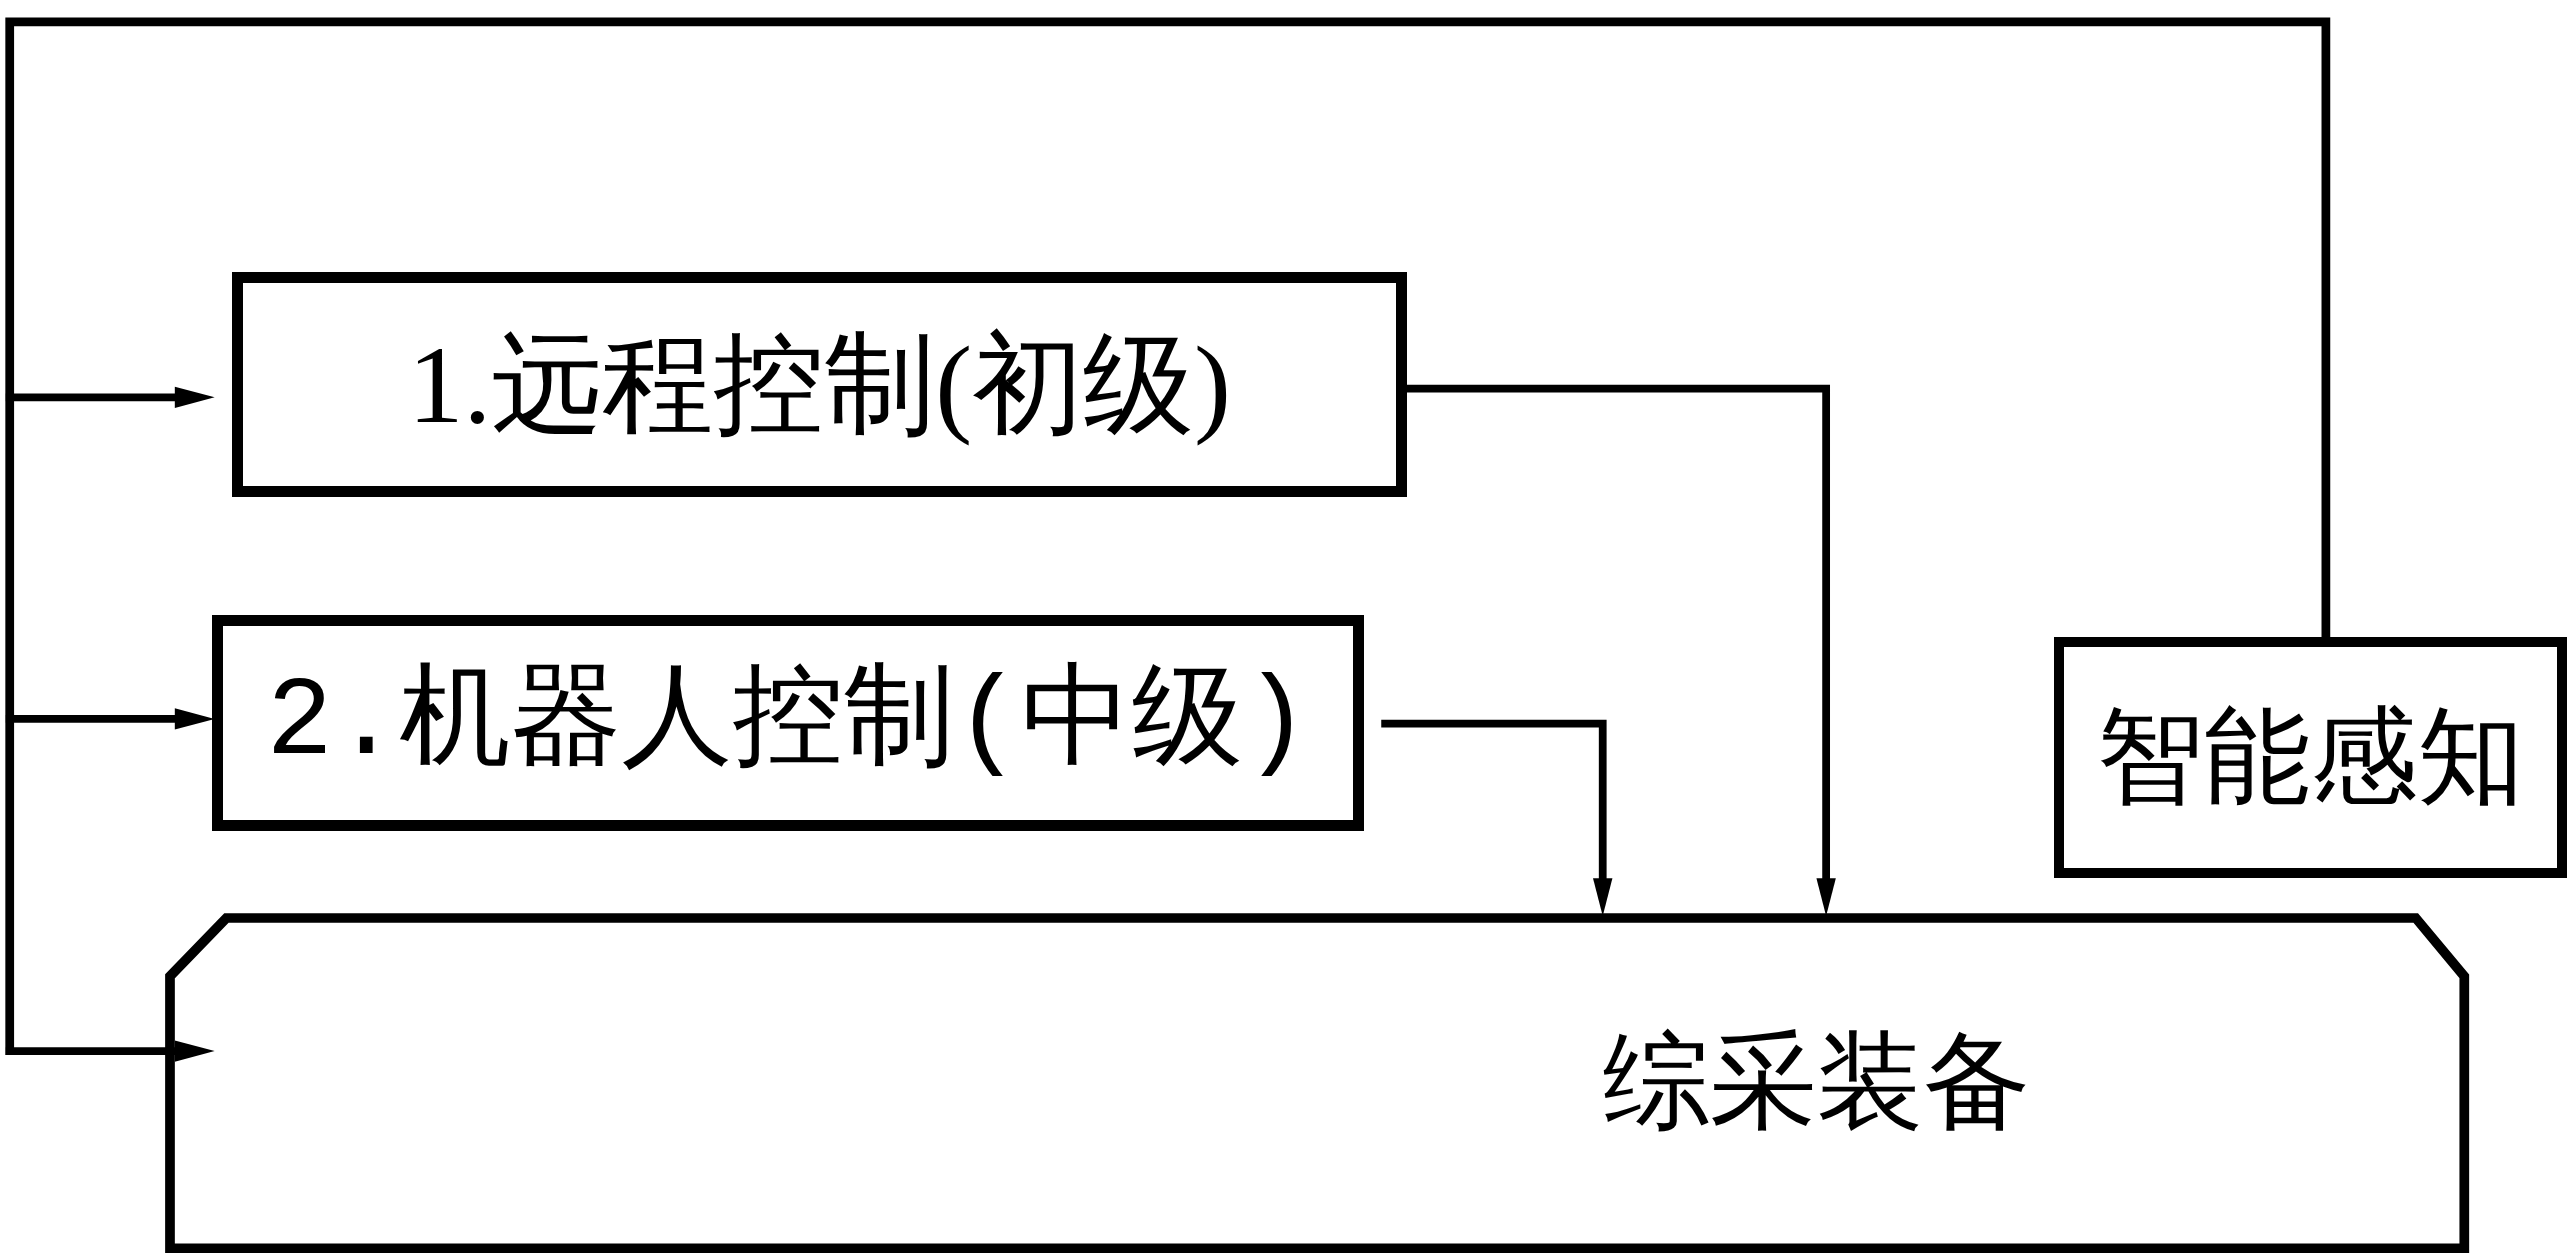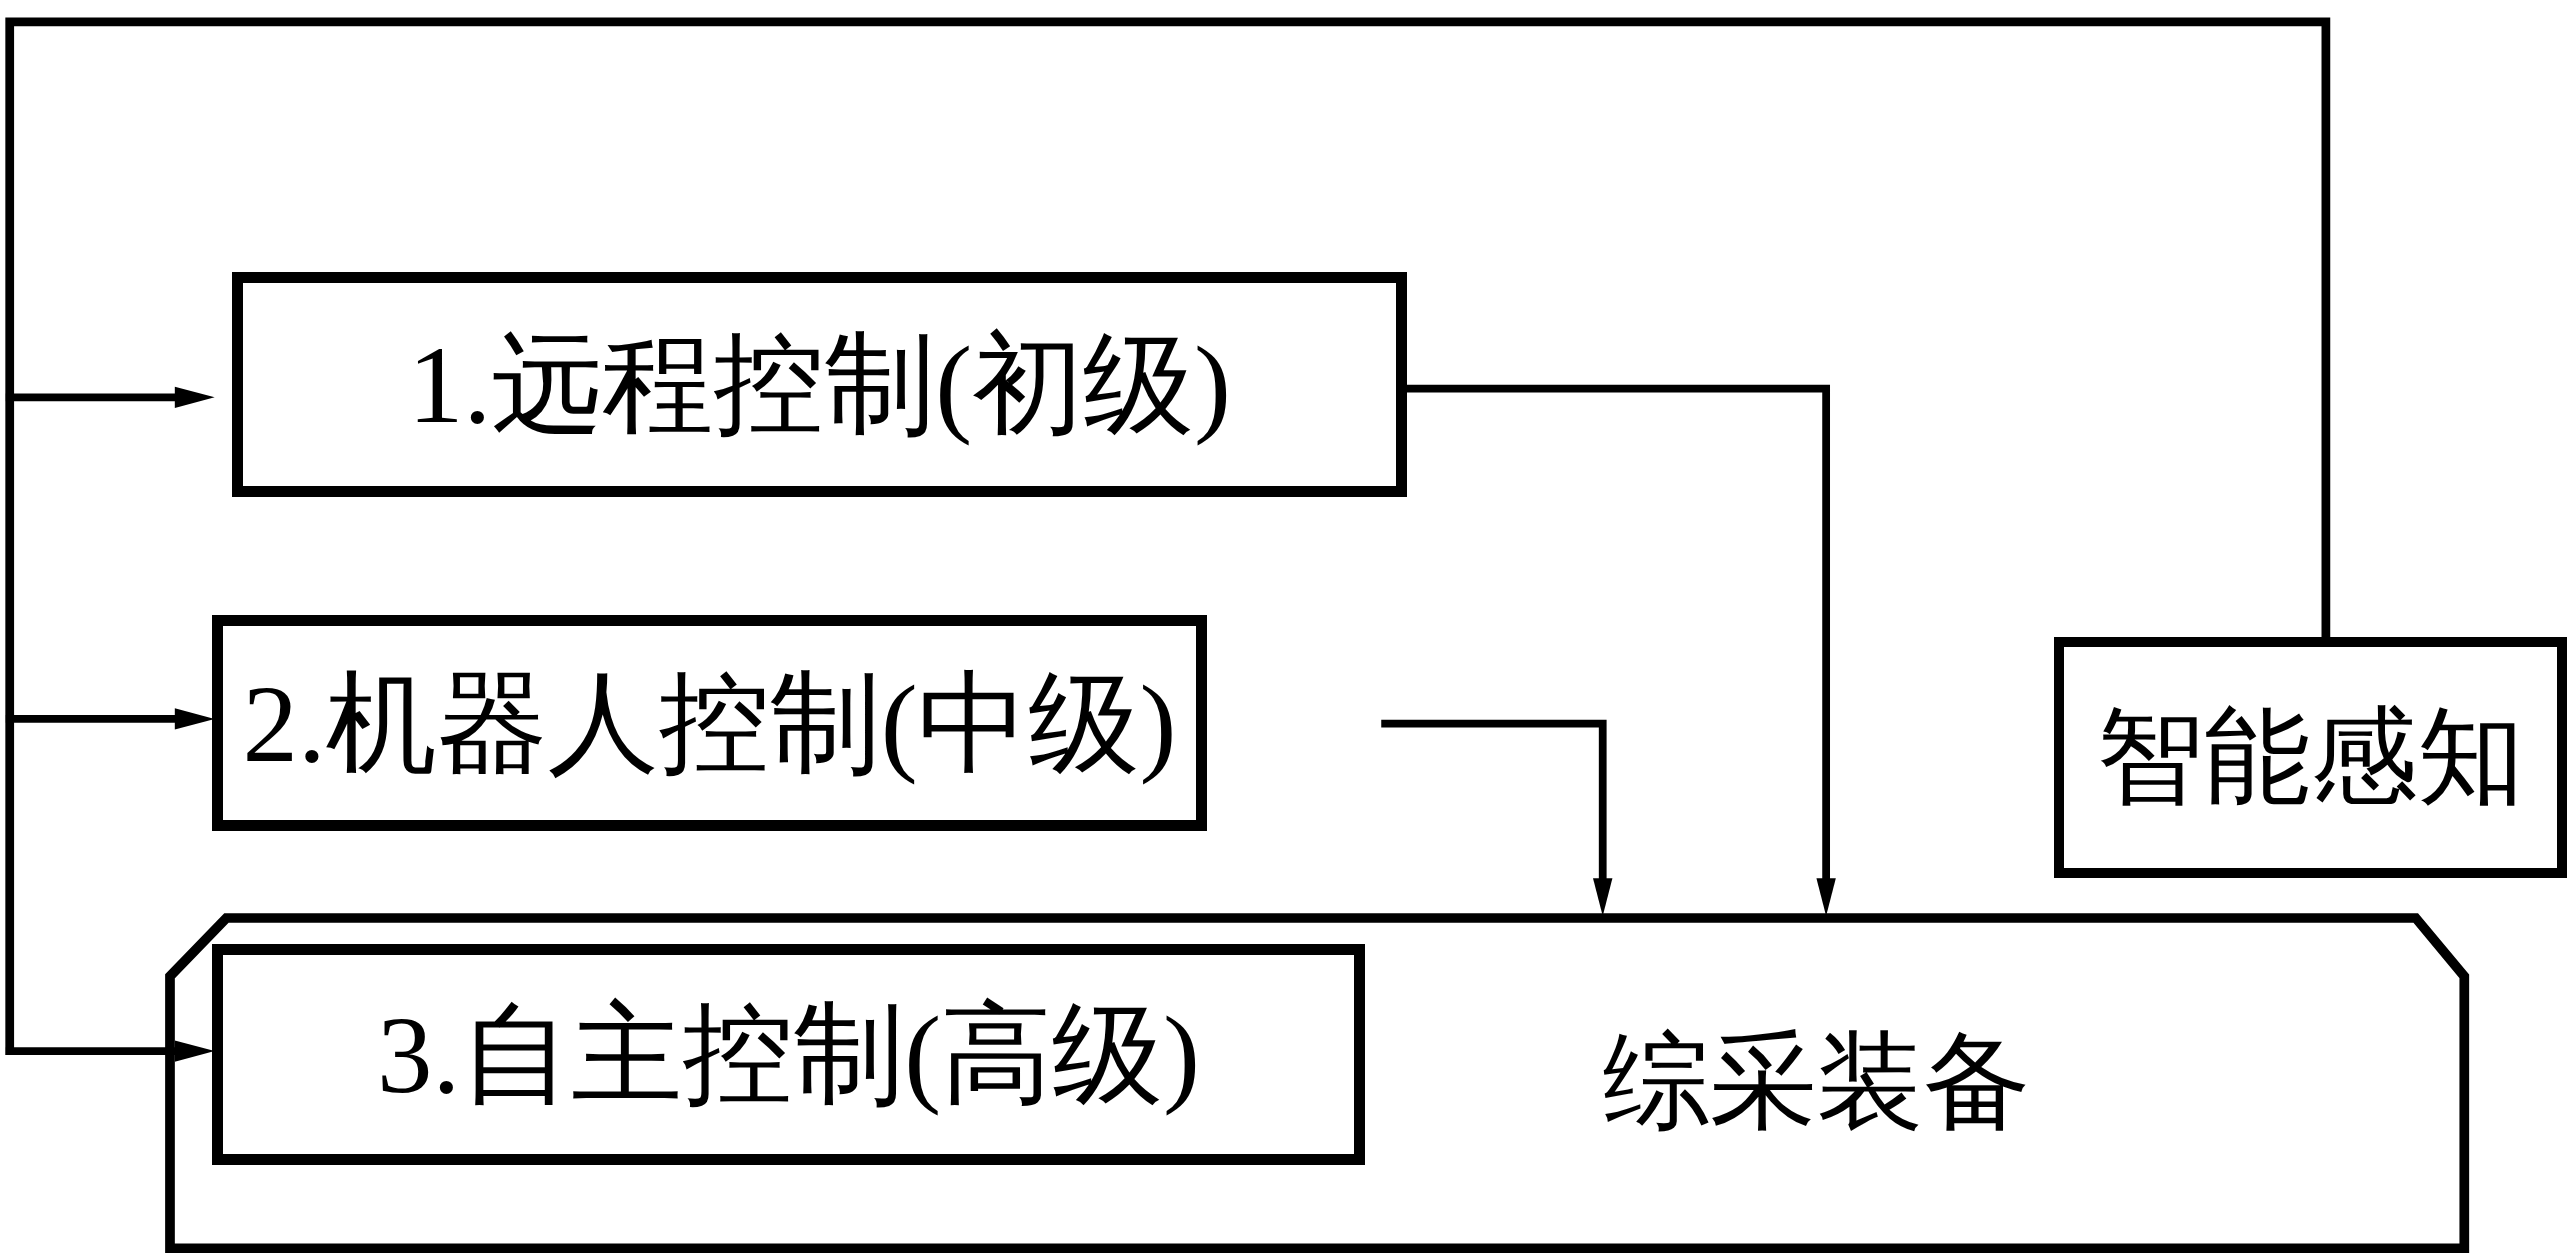--- a/index.html
+++ b/index.html
@@ -29,21 +29,21 @@
     background: #ffffff;
     display: flex;
     align-items: center;
     justify-content: center;
     color: #000000;
     font-size: 111px;
     line-height: 1;
     white-space: nowrap;
   }
   #box-remote   { left: 212px;  top: 272px; width: 1175px; height: 225px; margin-left: 20px; }
-  #box-robot    { left: 212px;  top: 615px; width: 995px; height: 216px; }
+  #box-robot    { left: 212px;  top: 615px; width: 1152px; height: 216px; font-family: Liberation Mono, monospace; }
   #box-auto     { left: 212px;  top: 944px; width: 1153px; height: 221px; }
   #box-percept  { left: 2054px; top: 637px; width: 513px;  height: 241px; border-width: 10.7px; font-size: 107px; }
   #equip-label {
     position: absolute;
     left: 1593px;
     top: 1018px;
     width: 447px;
     height: 128px;
     display: flex;
     align-items: center;
@@ -83,23 +83,20 @@
   </svg>
 
   <div class="ctrl-box" id="box-remote">
     <span>1.远程控制(初级)</span>
   </div>
 
   <div class="ctrl-box" id="box-robot">
     <span>2.机器人控制(中级)</span>
   </div>
 
-  <div class="ctrl-box" id="box-auto">
-    <span>3.自主控制(高级)</span>
-  </div>
 
   <div class="ctrl-box" id="box-percept">
     <span>智能感知</span>
   </div>
 
   <div id="equip-label">
     <span>综采装备</span>
   </div>
 
 </div>

